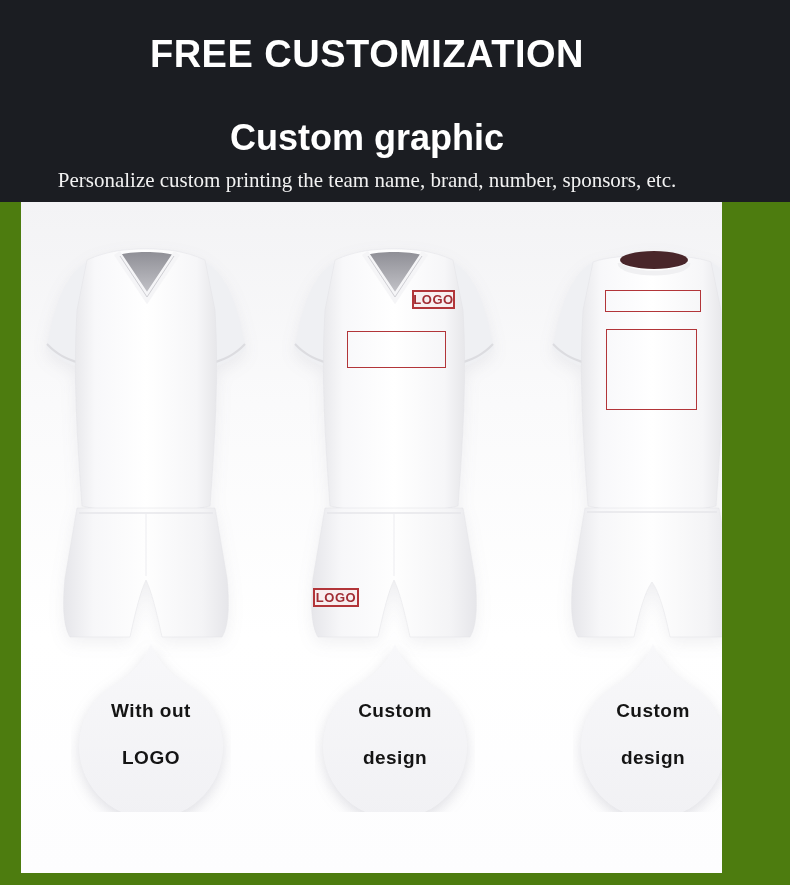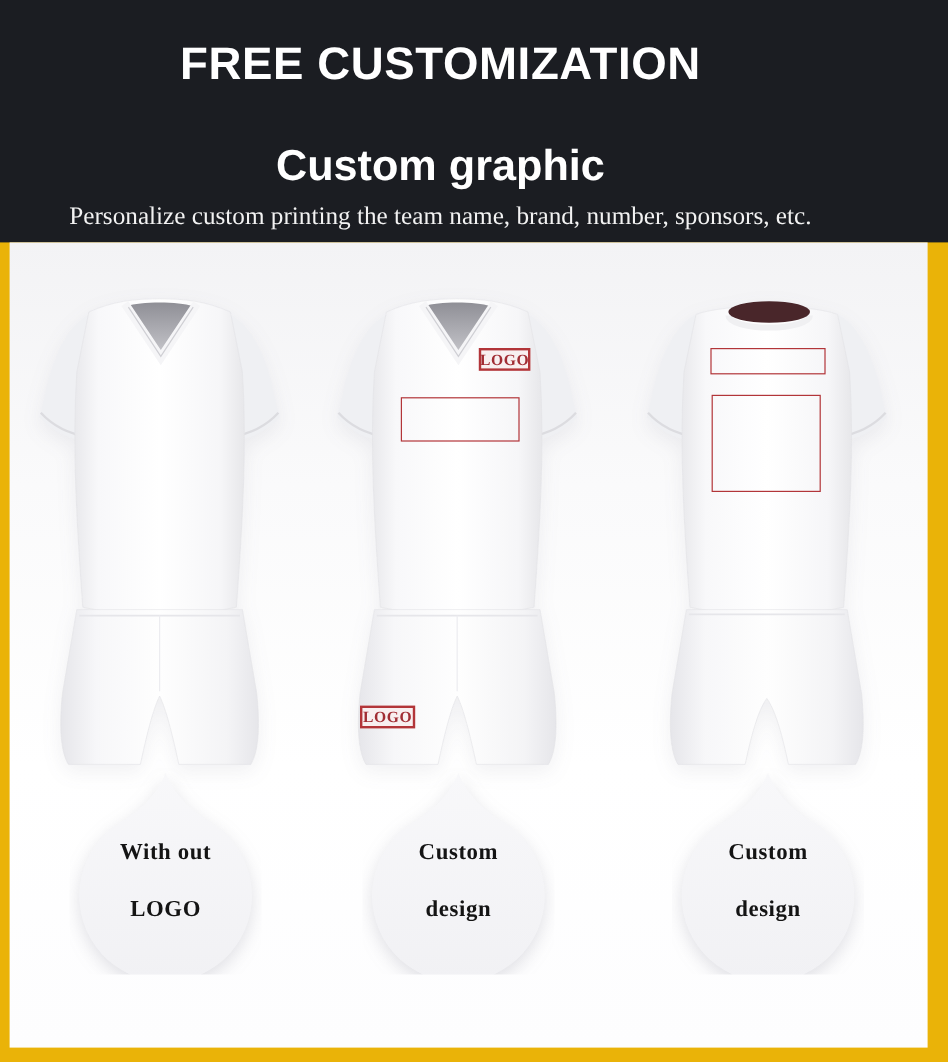--- a/index.html
+++ b/index.html
@@ -1,18 +1,18 @@
 <!DOCTYPE html>
 <html><head>
 <meta charset="utf-8">
 <style>
   html,body{margin:0;padding:0;}
   .stage{
     position:relative;width:790px;height:885px;overflow:hidden;
-    background:#eab308;font-family:"Liberation Sans",sans-serif;
+    background:#4d7c0f;font-family:"Liberation Sans",sans-serif;
   }
   
   .header{
     position:absolute;left:0;top:0;width:790px;height:202px;
     background:#1b1d22;color:#fff;
   }
   .header-title{
     position:absolute;top:34px;left:0;width:100%;text-align:center;
     transform:translateX(-28px);
     font-size:38px;font-weight:700;letter-spacing:0.5px;line-height:1.1;
@@ -23,24 +23,23 @@
     font-size:36px;font-weight:700;line-height:1.1;
   }
   .header-tagline{
     position:absolute;top:168px;left:0;width:100%;text-align:center;
     transform:translateX(-28px);
     font-family:"Liberation Serif",serif;font-size:21px;font-weight:400;
     color:#f2f2f2;line-height:1.2;
   }
   
   .content{
-    position:absolute;left:8px;top:202px;width:765px;height:671px;
+    position:absolute;left:21px;top:202px;width:701px;height:671px;
     background:linear-gradient(180deg,#f3f3f5 0%,#fafafb 30%,#ffffff 65%,#fdfdfe 100%);
     overflow:hidden;
-    font-family:Liberation Serif, serif;
   }
   .kit{position:absolute;width:230px;height:400px;top:44px;}
   .kit svg{filter:drop-shadow(0 6px 8px rgba(80,80,100,0.08));}
   .kit-1{left:10px;}
   .kit-2{left:258px;}
   .kit-3{left:516px;}
   
   .redbox{
     position:absolute;box-sizing:border-box;border:1.5px solid #b23539;
   }

